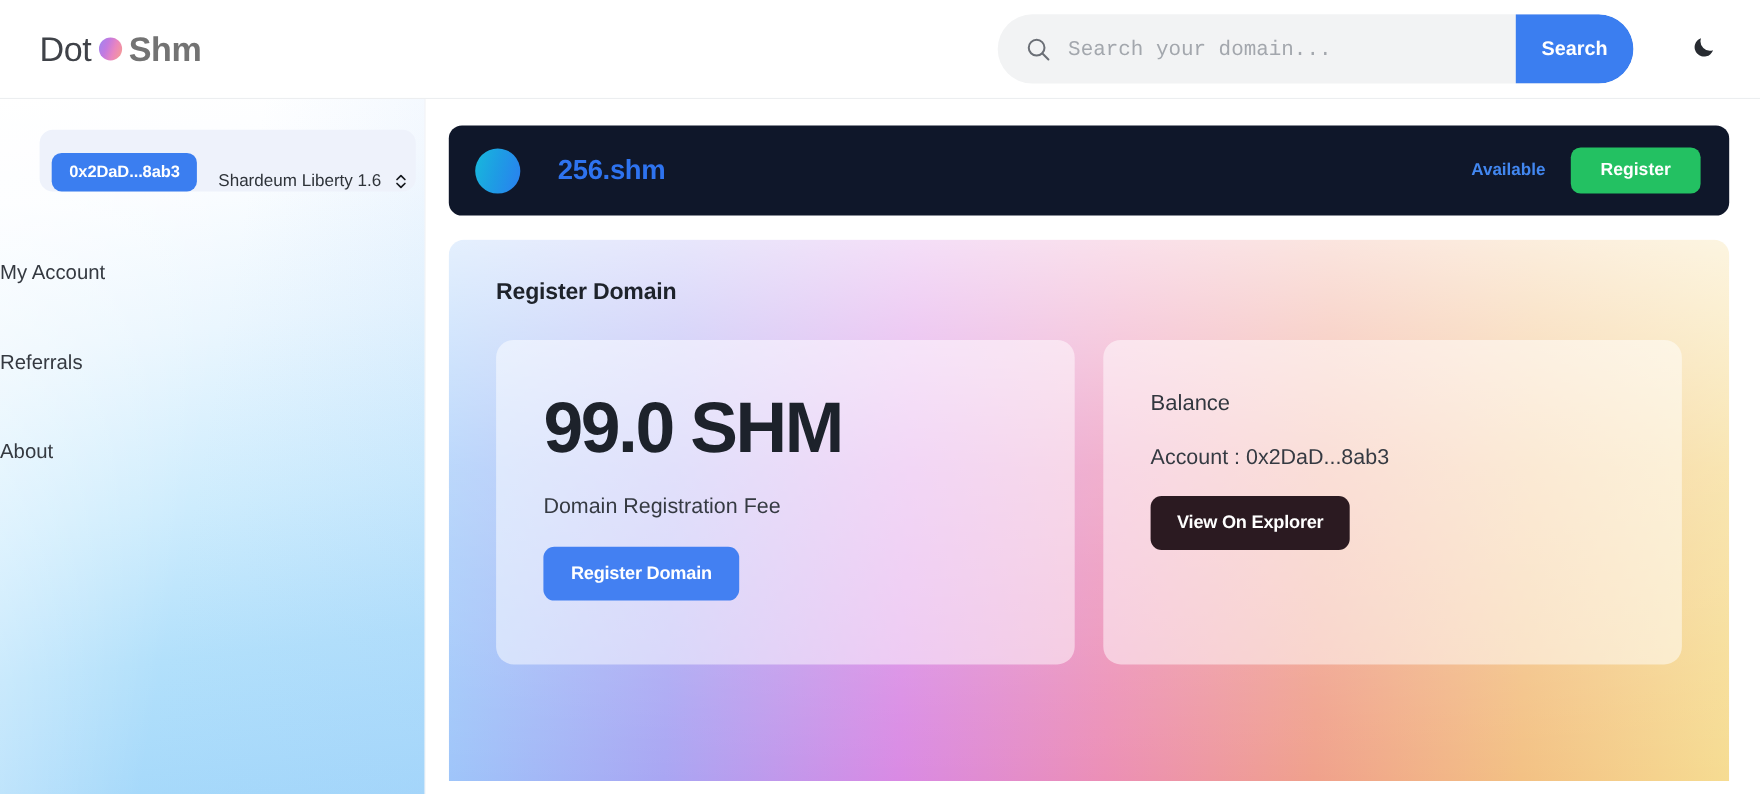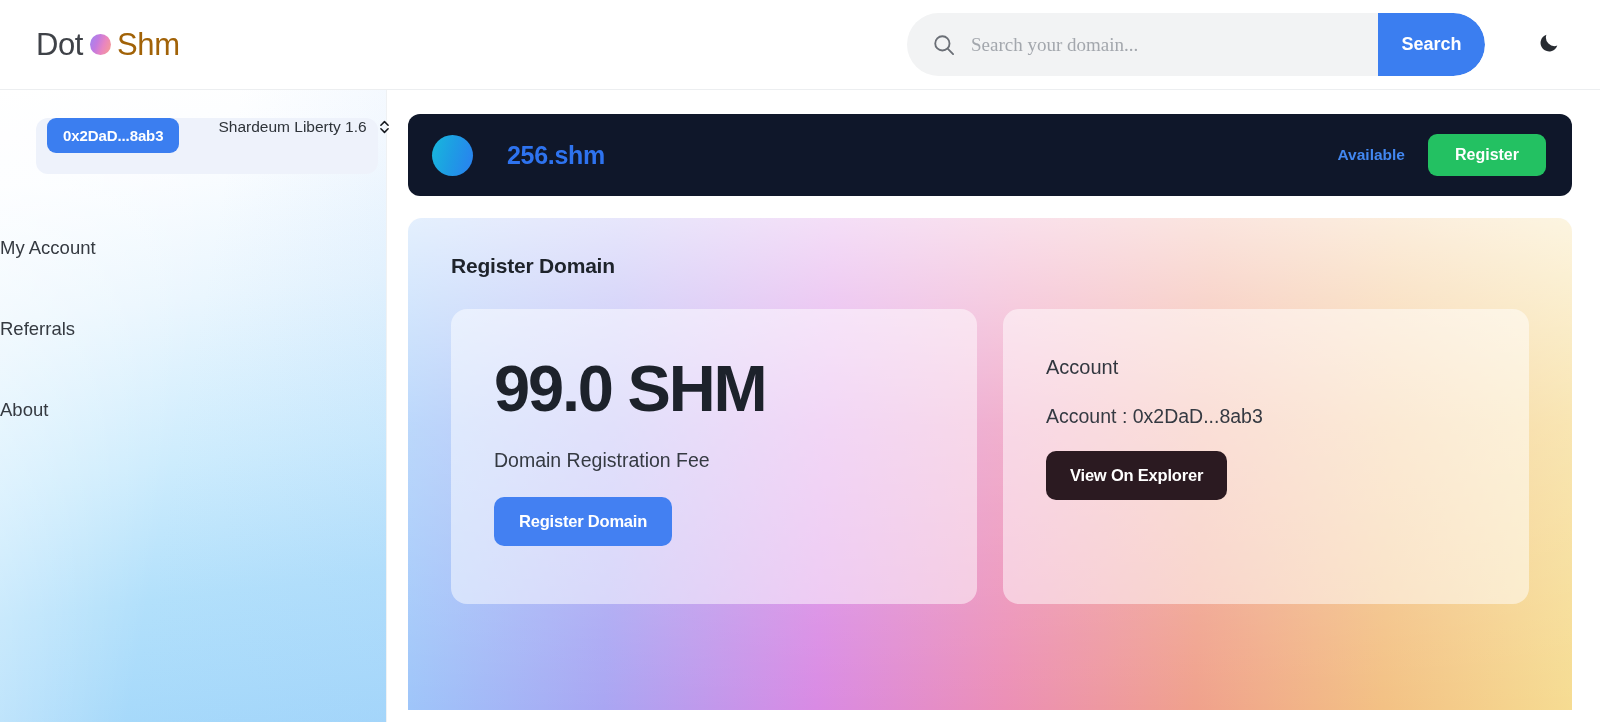--- a/index.html
+++ b/index.html
@@ -50,22 +50,22 @@
   .logo-mark {
     width: 21px;
     height: 21px;
     border-radius: 50%;
     margin: 0 6px 0 7px;
     background: linear-gradient(110deg, #9d86f0 0%, #c37ae0 35%, #e985c0 62%, #f79f8e 100%);
     flex: none;
     display: inline-block;
   }
   .logo-shm-text {
-    color: #a16207;
-    font-weight: 400;
+    color: #737373;
+    font-weight: 700;
   }
 
   .header-spacer { flex: 1 1 auto; }
 
   .searchbar {
     width: 578px;
     height: 63px;
     background: #f2f3f4;
     border-radius: 36px;
     display: flex;
@@ -81,21 +81,21 @@
     margin-left: 24px;
     margin-right: 14px;
     flex: none;
     color: #6b6f76;
   }
   .search-input {
     flex: 1 1 auto;
     border: none;
     outline: none;
     background: transparent;
-    font-family: Liberation Serif, serif;
+    font-family: Liberation Mono, monospace;
     font-size: 19px;
     color: #3b3f45;
     height: 100%;
     padding: 0;
   }
   .search-input::placeholder { color: #a3a7ad; }
 
   .search-btn {
     width: 107px;
     height: 100%;
@@ -156,25 +156,24 @@
     background: linear-gradient(100deg, rgba(255,255,255,0.50) 0%, rgba(255,255,255,0.0) 48%, rgba(168,205,250,0.18) 100%);
     pointer-events: none;
   }
 
   .wallet-box {
     margin: 0 8px 0 36px;
     height: 56px;
     background: #eef2fb;
     border-radius: 12px;
     display: flex;
-    align-items: flex-start;
+    align-items: flex-end;
     padding: 0 14px 0 11px;
     position: relative;
     z-index: 3;
-    gap: 20px;
   }
   .wallet-pill {
     background: #3b7ef0;
     color: #ffffff;
     font-size: 15px;
     font-weight: 700;
     letter-spacing: -0.1px;
     padding: 9px 16px;
     border-radius: 9px;
     white-space: nowrap;
@@ -463,21 +462,21 @@
 
         <div class="cards-row">
 
           <div class="stat-card">
             <div class="fee-amount">99.0 SHM</div>
             <div class="fee-label">Domain Registration Fee</div>
             <button class="btn-blue">Register Domain</button>
           </div>
 
           <div class="stat-card">
-            <div class="bal-label">Account</div>
+            <div class="bal-label">Balance</div>
             <div class="bal-account">Account : 0x2DaD...8ab3</div>
             <button class="btn-dark">View On Explorer</button>
           </div>
 
         </div>
       </div>
 
     </div>
   </div>
 </div>

